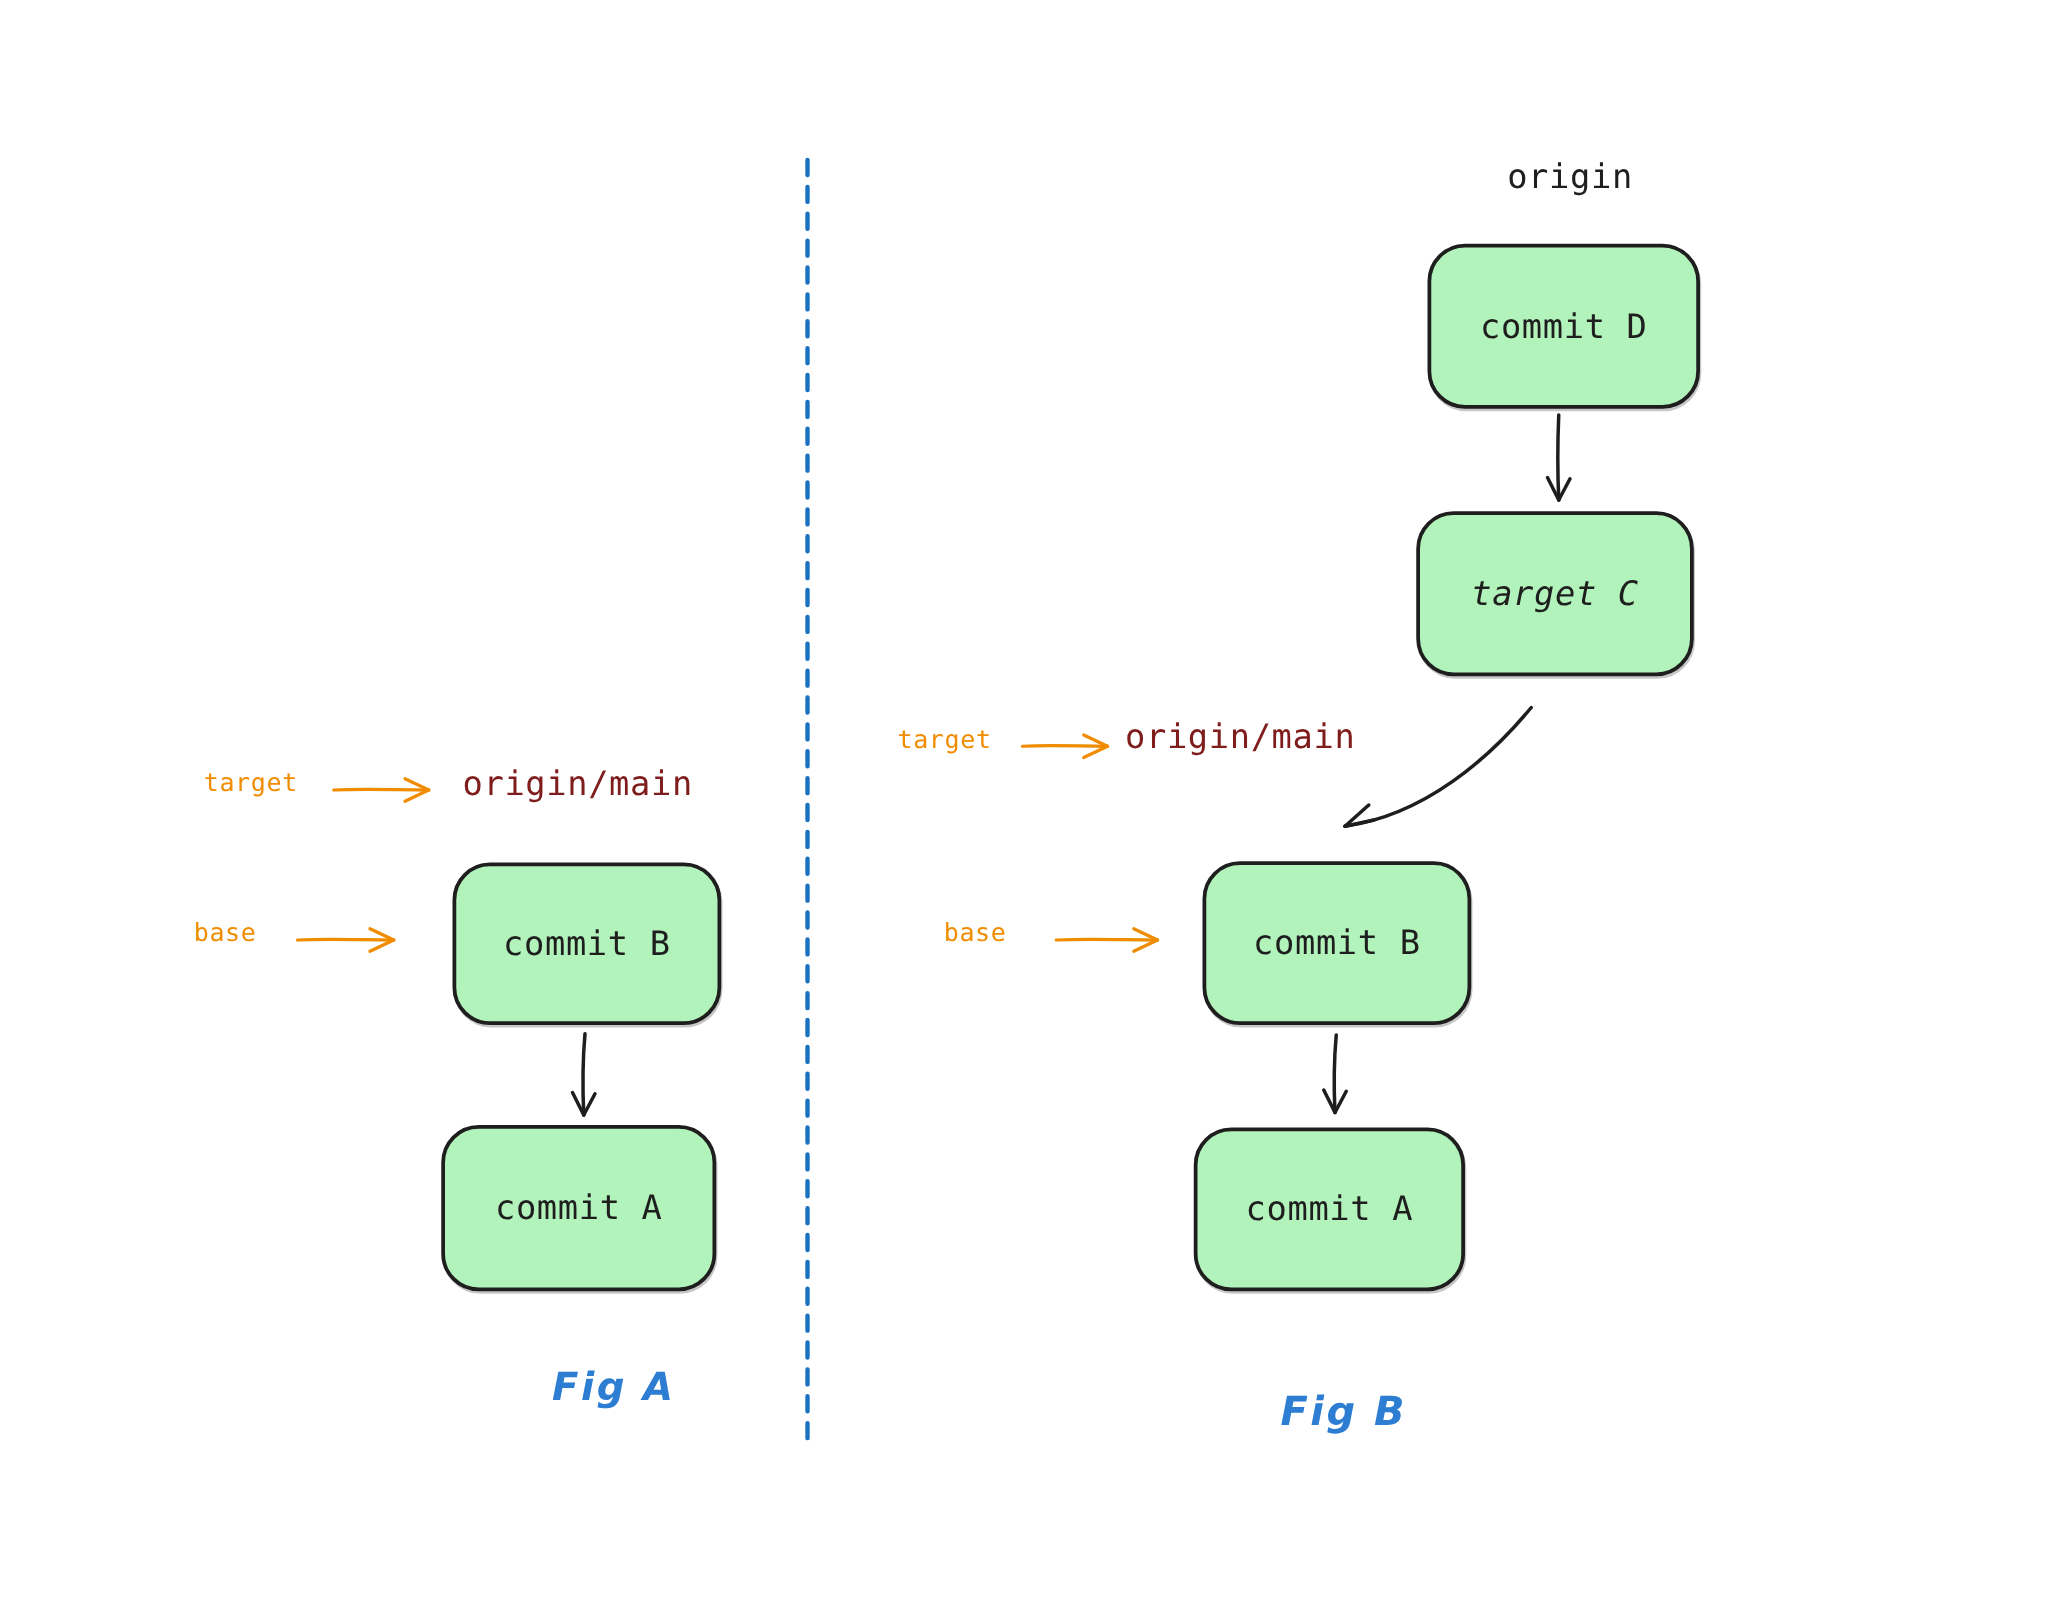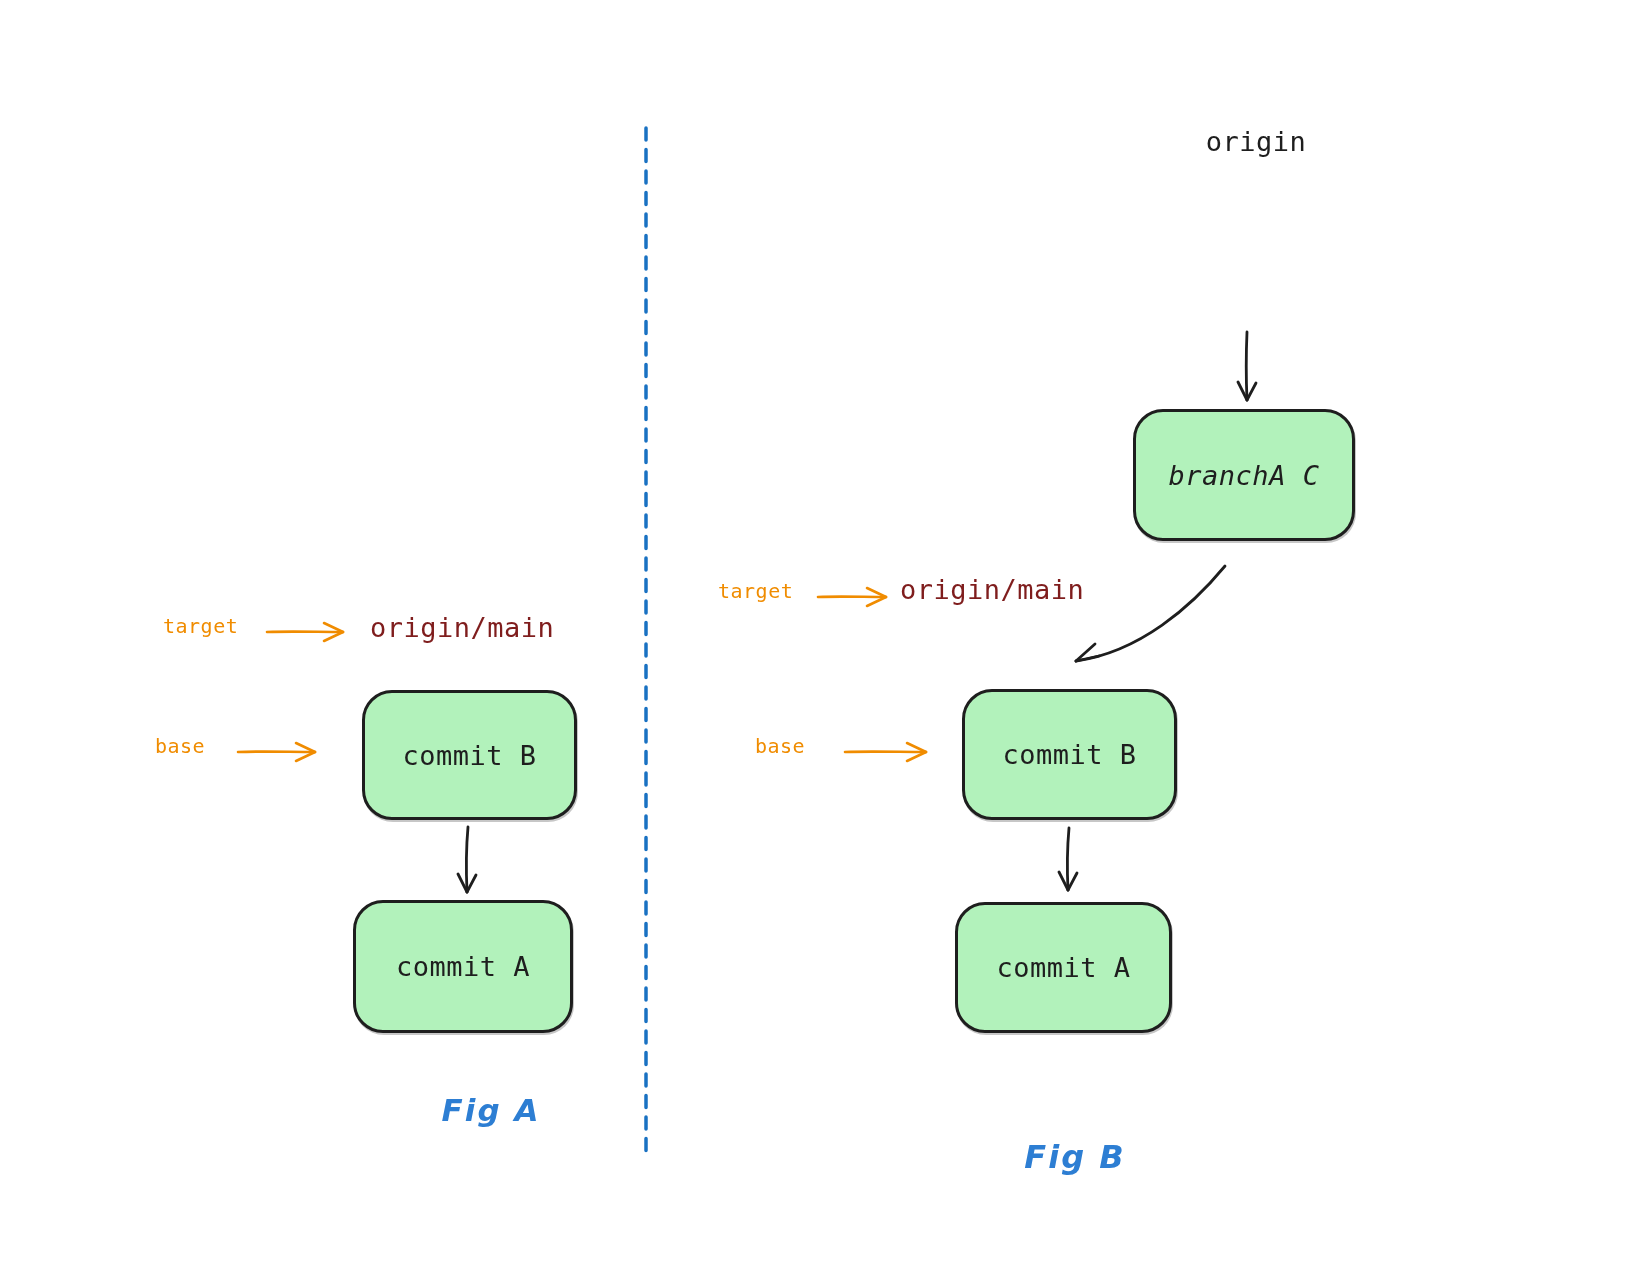--- a/index.html
+++ b/index.html
@@ -132,34 +132,37 @@
   </div>
 
   <div class="commit" style="left:353px; top:900px; width:214px; height:127px;">
     <span>commit A</span>
   </div>
 
   <span class="caption" style="left:462px; top:1092px;margin-left:29px;">Fig A</span>
 
   <span class="branch-label" style="left:1256px; top:126px;">origin</span>
 
+  <div class="commit" style="left:1142px; top:195px; width:212px; height:126px;">
+    <span>commit D</span>
+  </div>
 
   <div class="commit" style="left:1133px; top:409px; width:216px; height:126px;">
-    <span style="font-style:italic;">branchA C</span>
+    <span style="font-style:italic;">target C</span>
   </div>
 
   <span class="orange-label" style="left:718px; top:579px;">target</span>
 
   <span class="mono-label" style="left:900px; top:574px;">origin/main</span>
 
   <span class="orange-label" style="left:755px; top:734px;">base</span>
 
   <div class="commit" style="left:962px; top:689px; width:209px; height:125px;">
     <span>commit B</span>
   </div>
 
   <div class="commit" style="left:955px; top:902px; width:211px; height:125px;">
     <span>commit A</span>
   </div>
 
-  <span class="caption" style="left:1075px; top:1138px; font-size:32px;font-style:italic;">Fig B</span>
+  <span class="caption" style="left:1075px; top:1110px; font-size:32px;font-style:italic;">Fig B</span>
 
 </div>
 
 </body></html>

